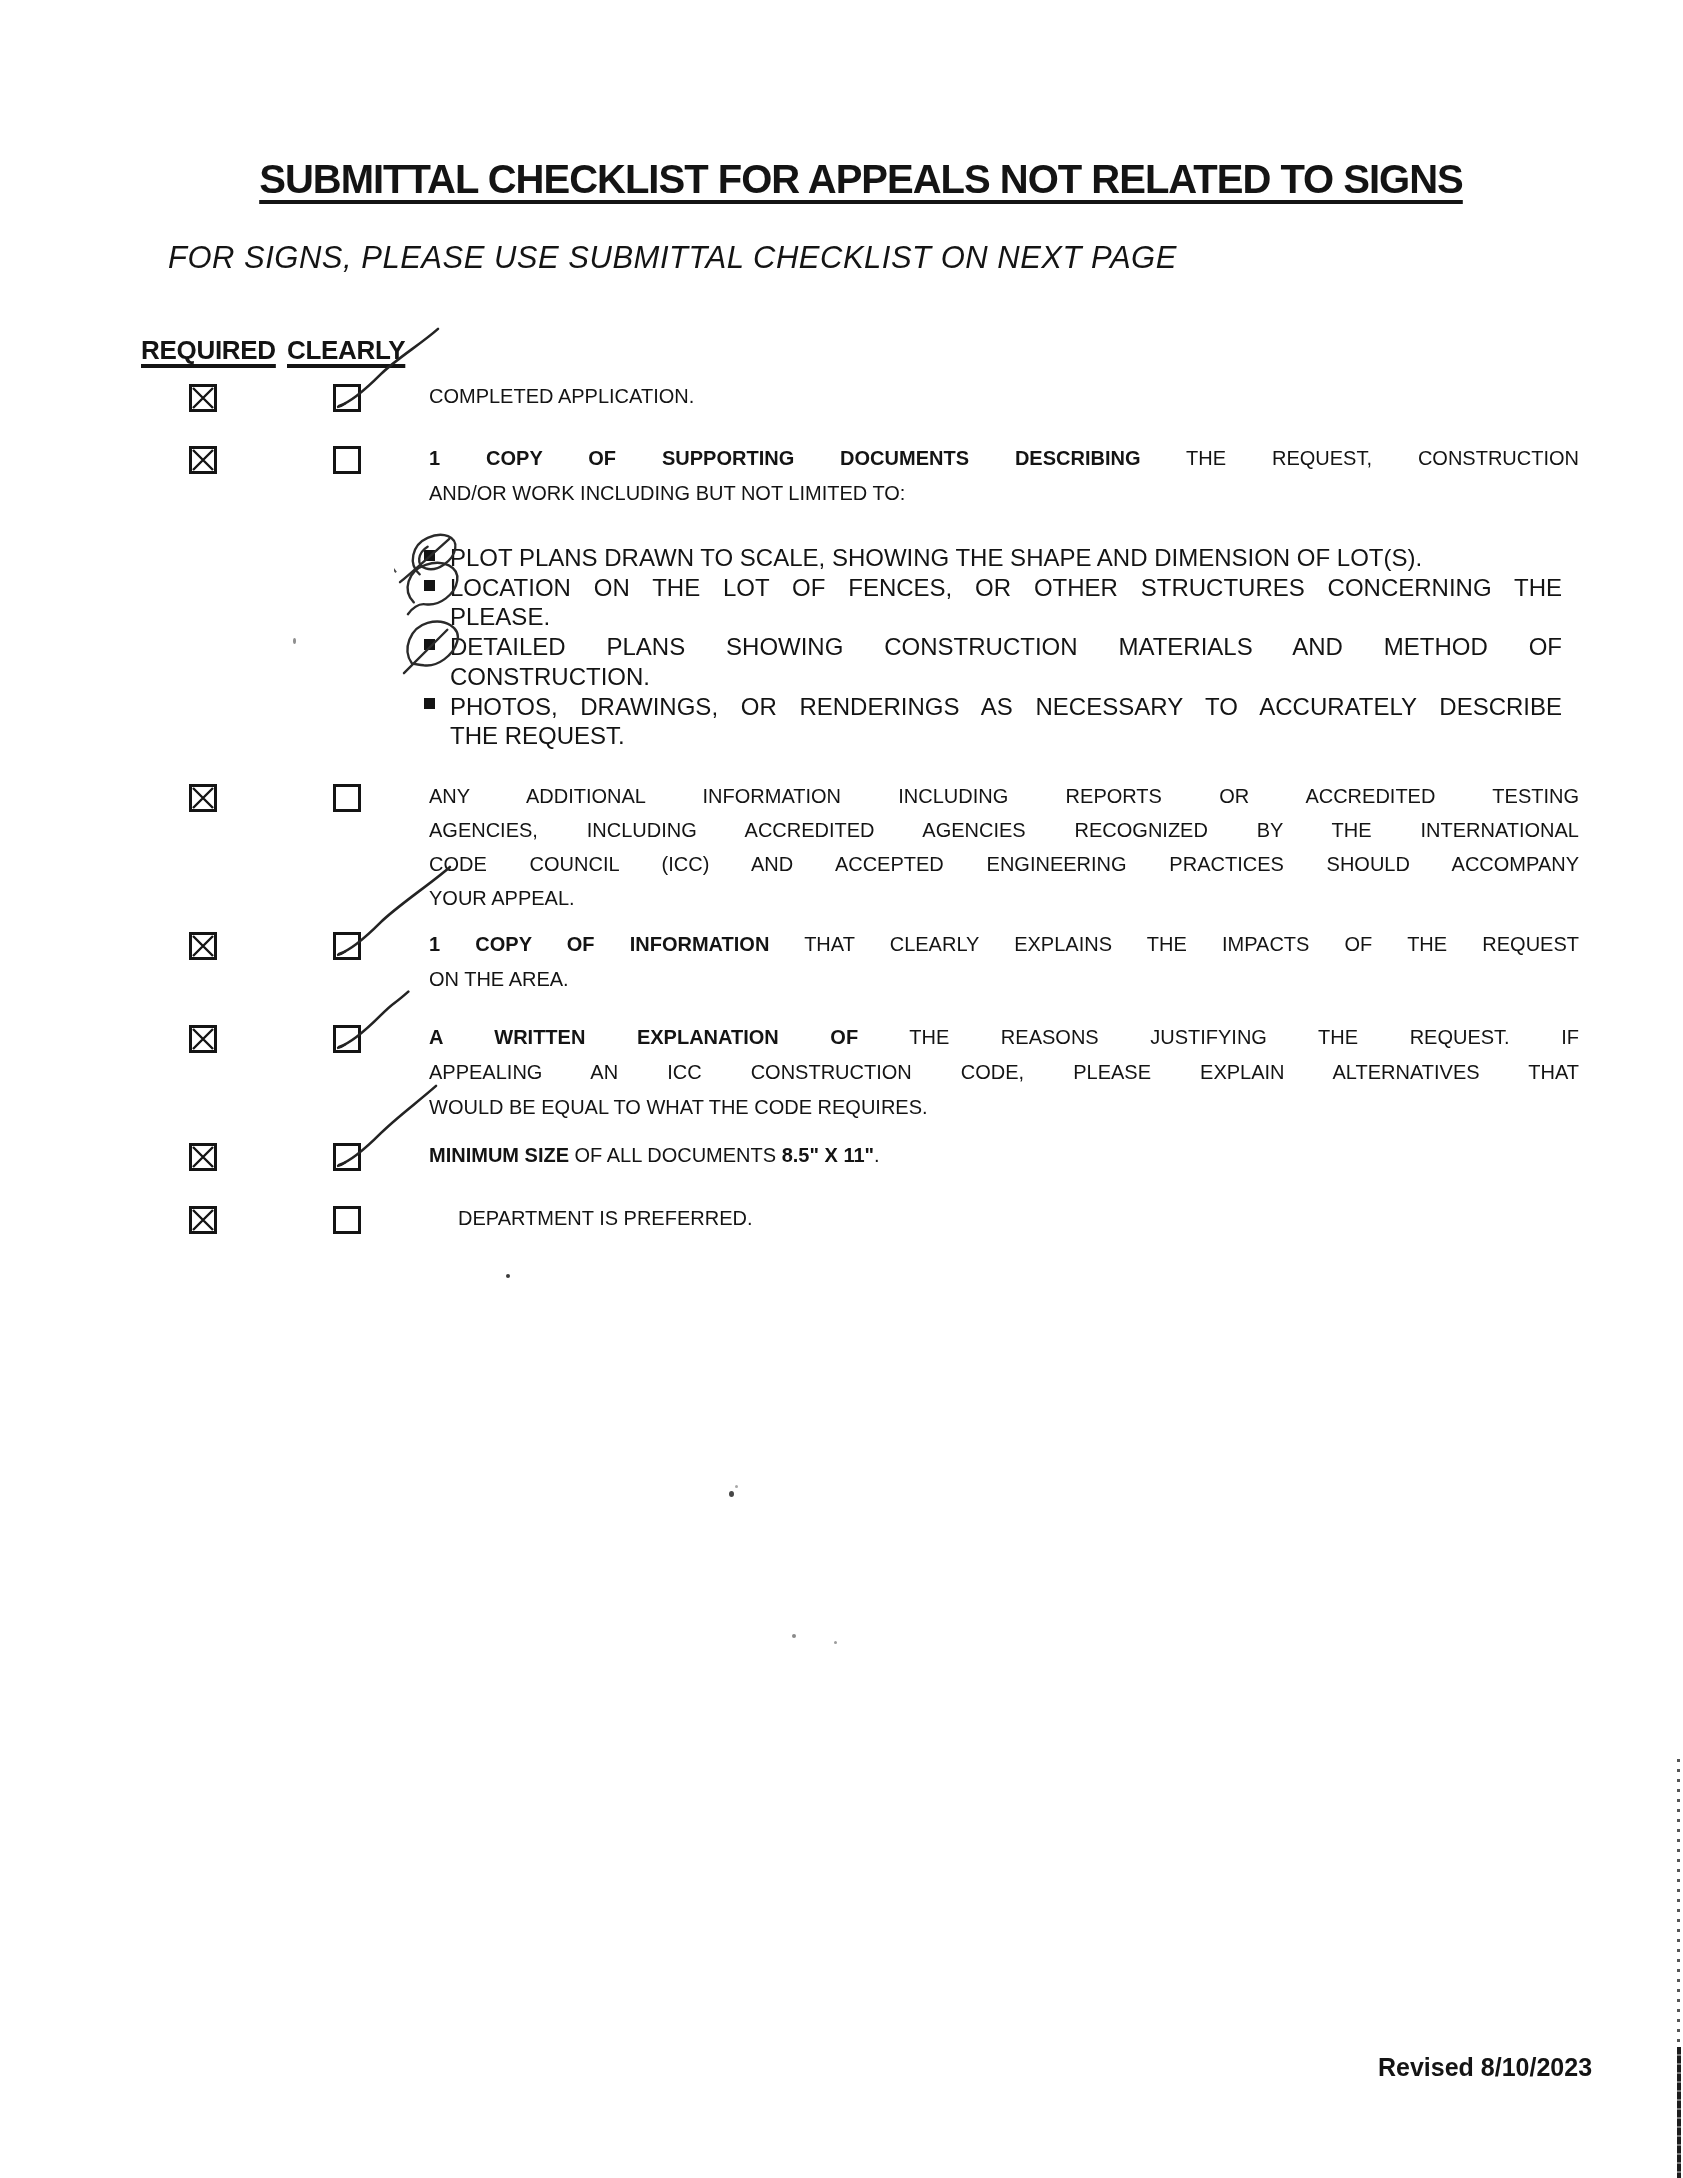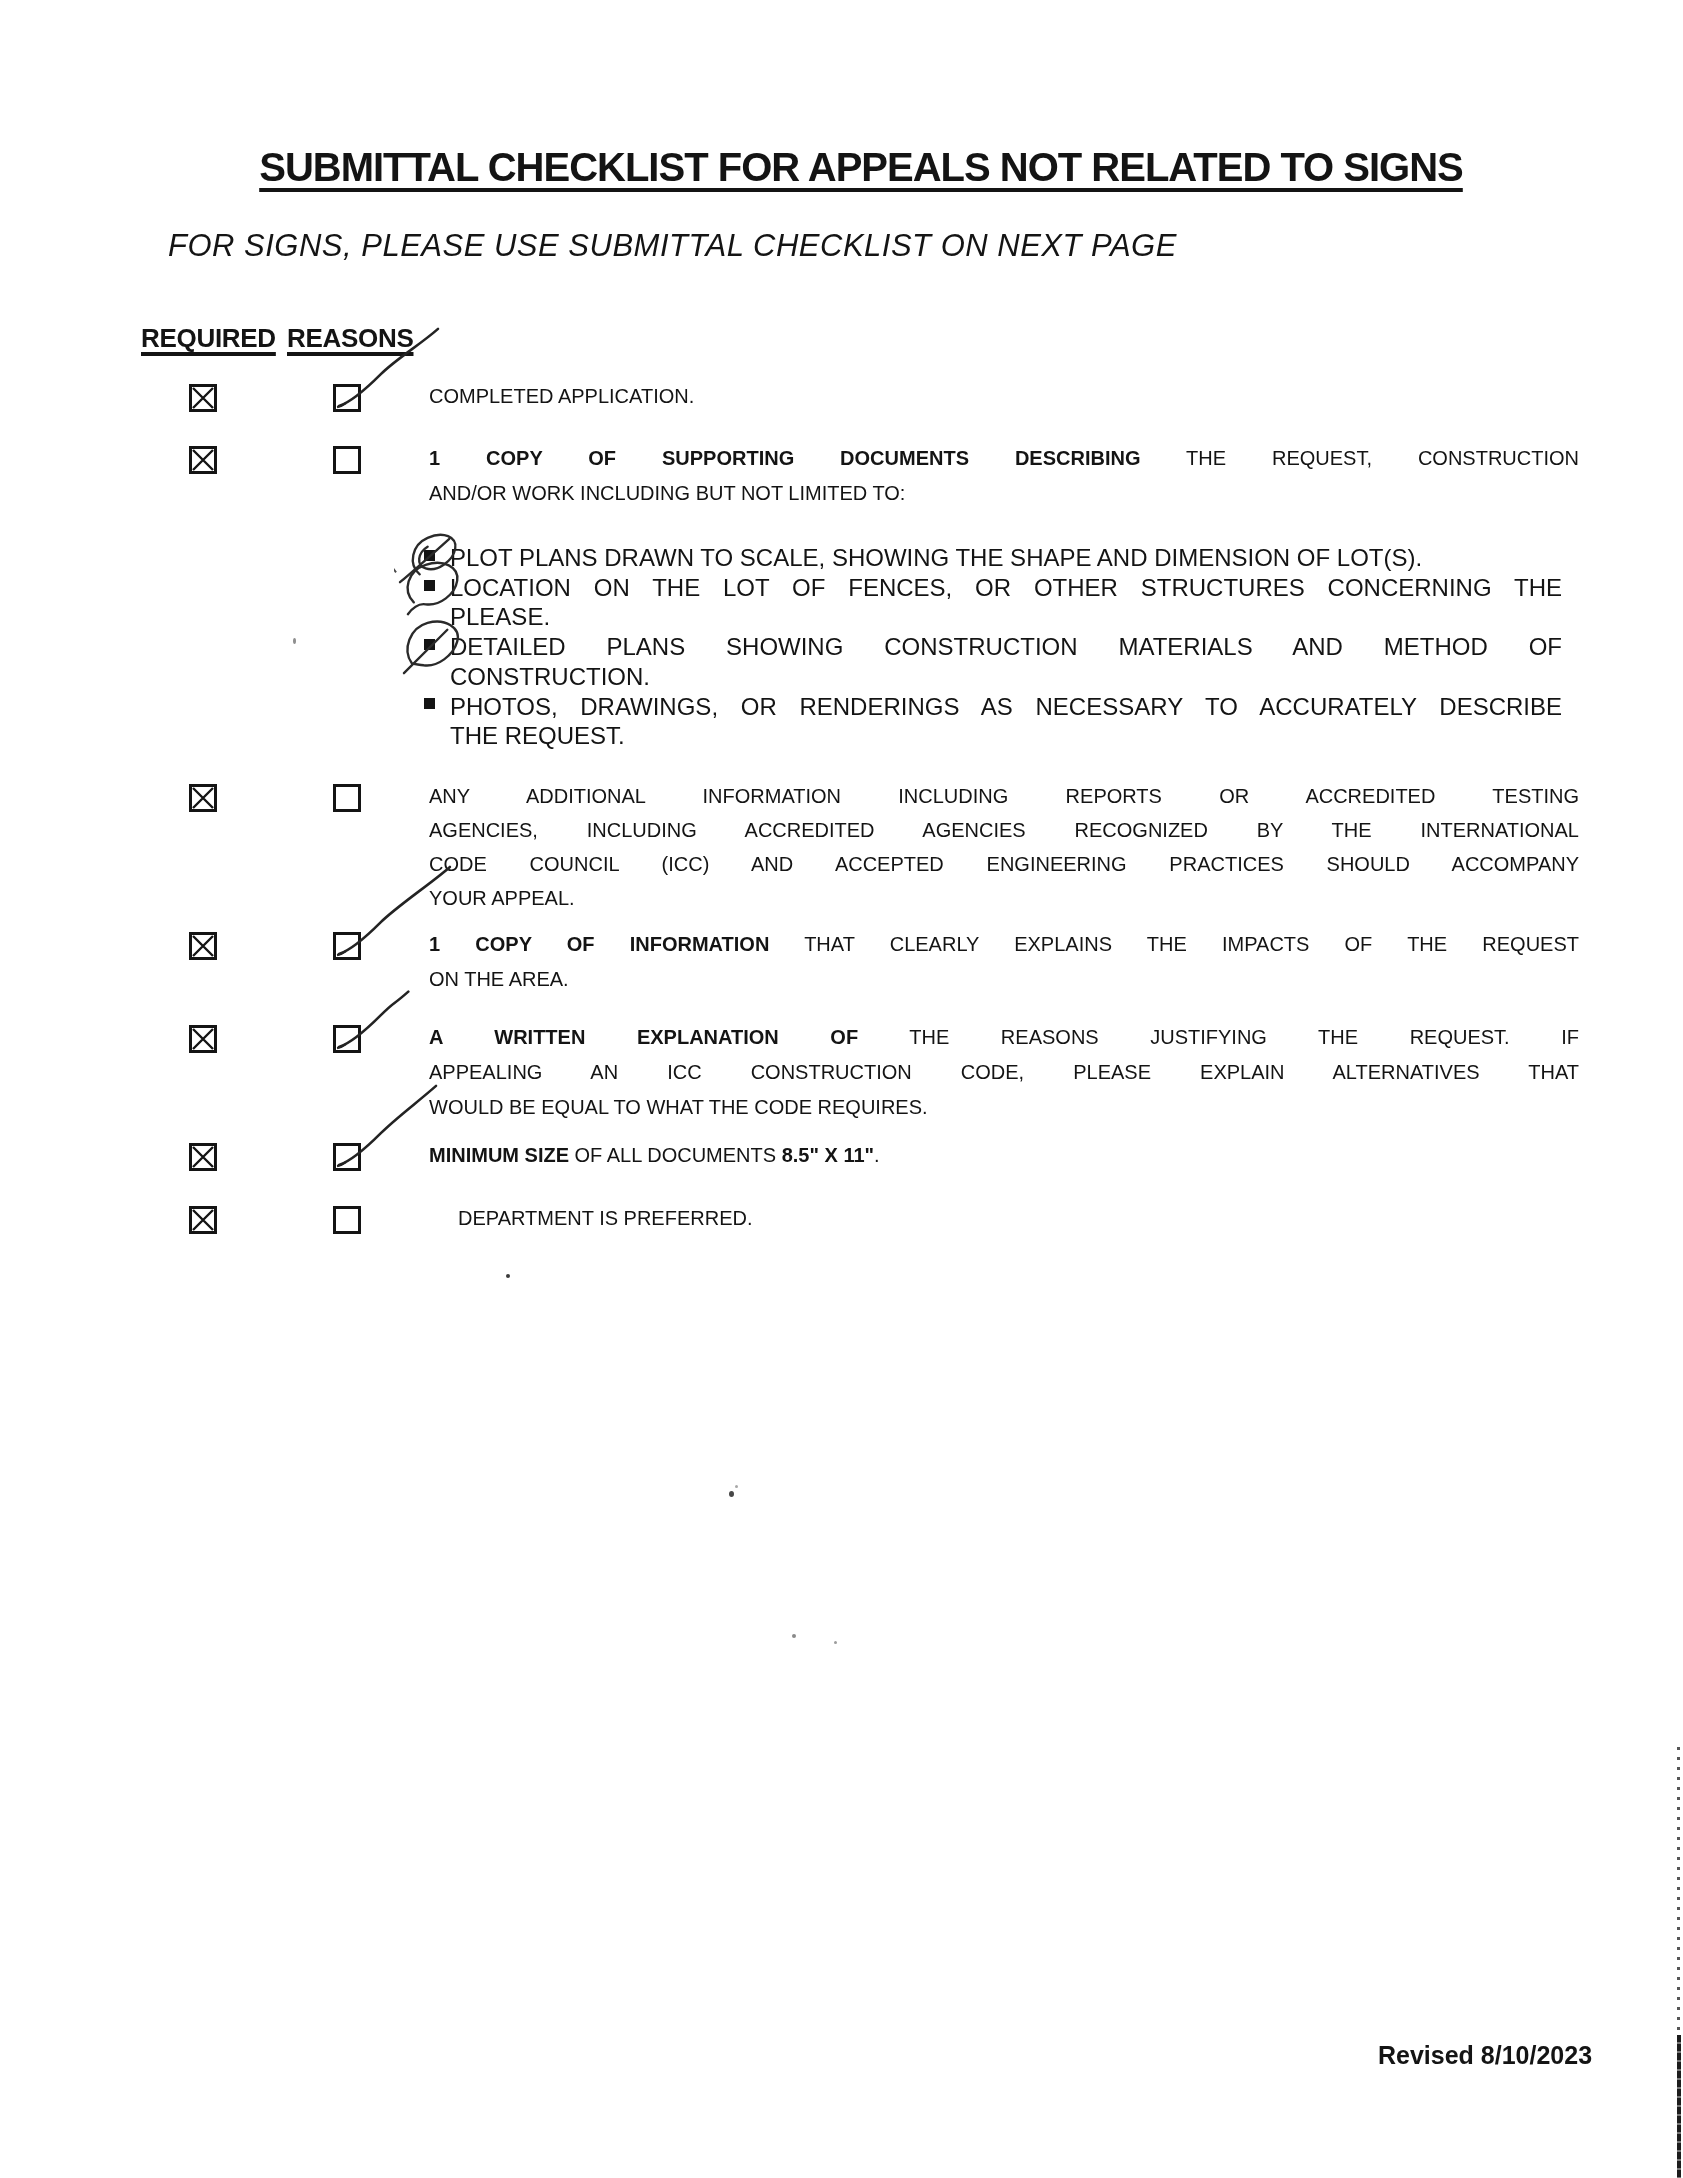--- a/index.html
+++ b/index.html
@@ -1,20 +1,20 @@
 <!DOCTYPE html>
 <html><head>
 <meta charset="utf-8">
 <style>
   html,body{margin:0;padding:0;background:#e8e8e8;}
   #page{
     position:relative;width:1683px;height:2178px;background:#ffffff;
     font-family:"Liberation Sans",sans-serif;color:#141414;overflow:hidden;
   }
-  .abs{position:absolute;}
+  .abs{position:absolute;margin-top:12px;}
   
   #title-wrap{left:168px;top:145px;width:1386px;text-align:center;}
   #doc-title{
     display:inline-block;font-size:40px;font-weight:bold;letter-spacing:-1px;
     text-decoration:underline;text-decoration-thickness:4px;text-underline-offset:7px;
     white-space:nowrap;
   }
   #subtitle-wrap{left:168px;top:228px;width:1386px;}
   #doc-subtitle{display:inline-block;font-size:31px;font-style:italic;letter-spacing:0.5px;white-space:nowrap;}
   
@@ -60,21 +60,21 @@
 
   <div class="abs" id="title-wrap">
     <span id="doc-title">SUBMITTAL CHECKLIST FOR APPEALS NOT RELATED TO SIGNS</span>
   </div>
 
   <div class="abs" id="subtitle-wrap">
     <span id="doc-subtitle">FOR SIGNS, PLEASE USE SUBMITTAL CHECKLIST ON NEXT PAGE</span>
   </div>
 
   <div class="abs col-head" id="req-head">REQUIRED</div>
-  <div class="abs col-head" id="prov-head">REASONS</div>
+  <div class="abs col-head" id="prov-head">CLEARLY</div>
 
   <div id="rows">
       <div class="row" style="top: 384px;">
         <div class="cbx req">
           <svg width="22" height="22" viewBox="0 0 22 22">
             <path d="M1,1 L21,21 M21,1 L1,21" stroke="#141414" stroke-width="2.4" fill="none"></path>
           </svg>
         </div>
         <div class="cbx prov"></div>
         <svg width="129" height="99" viewBox="0 0 130 100" class="handcheck">

